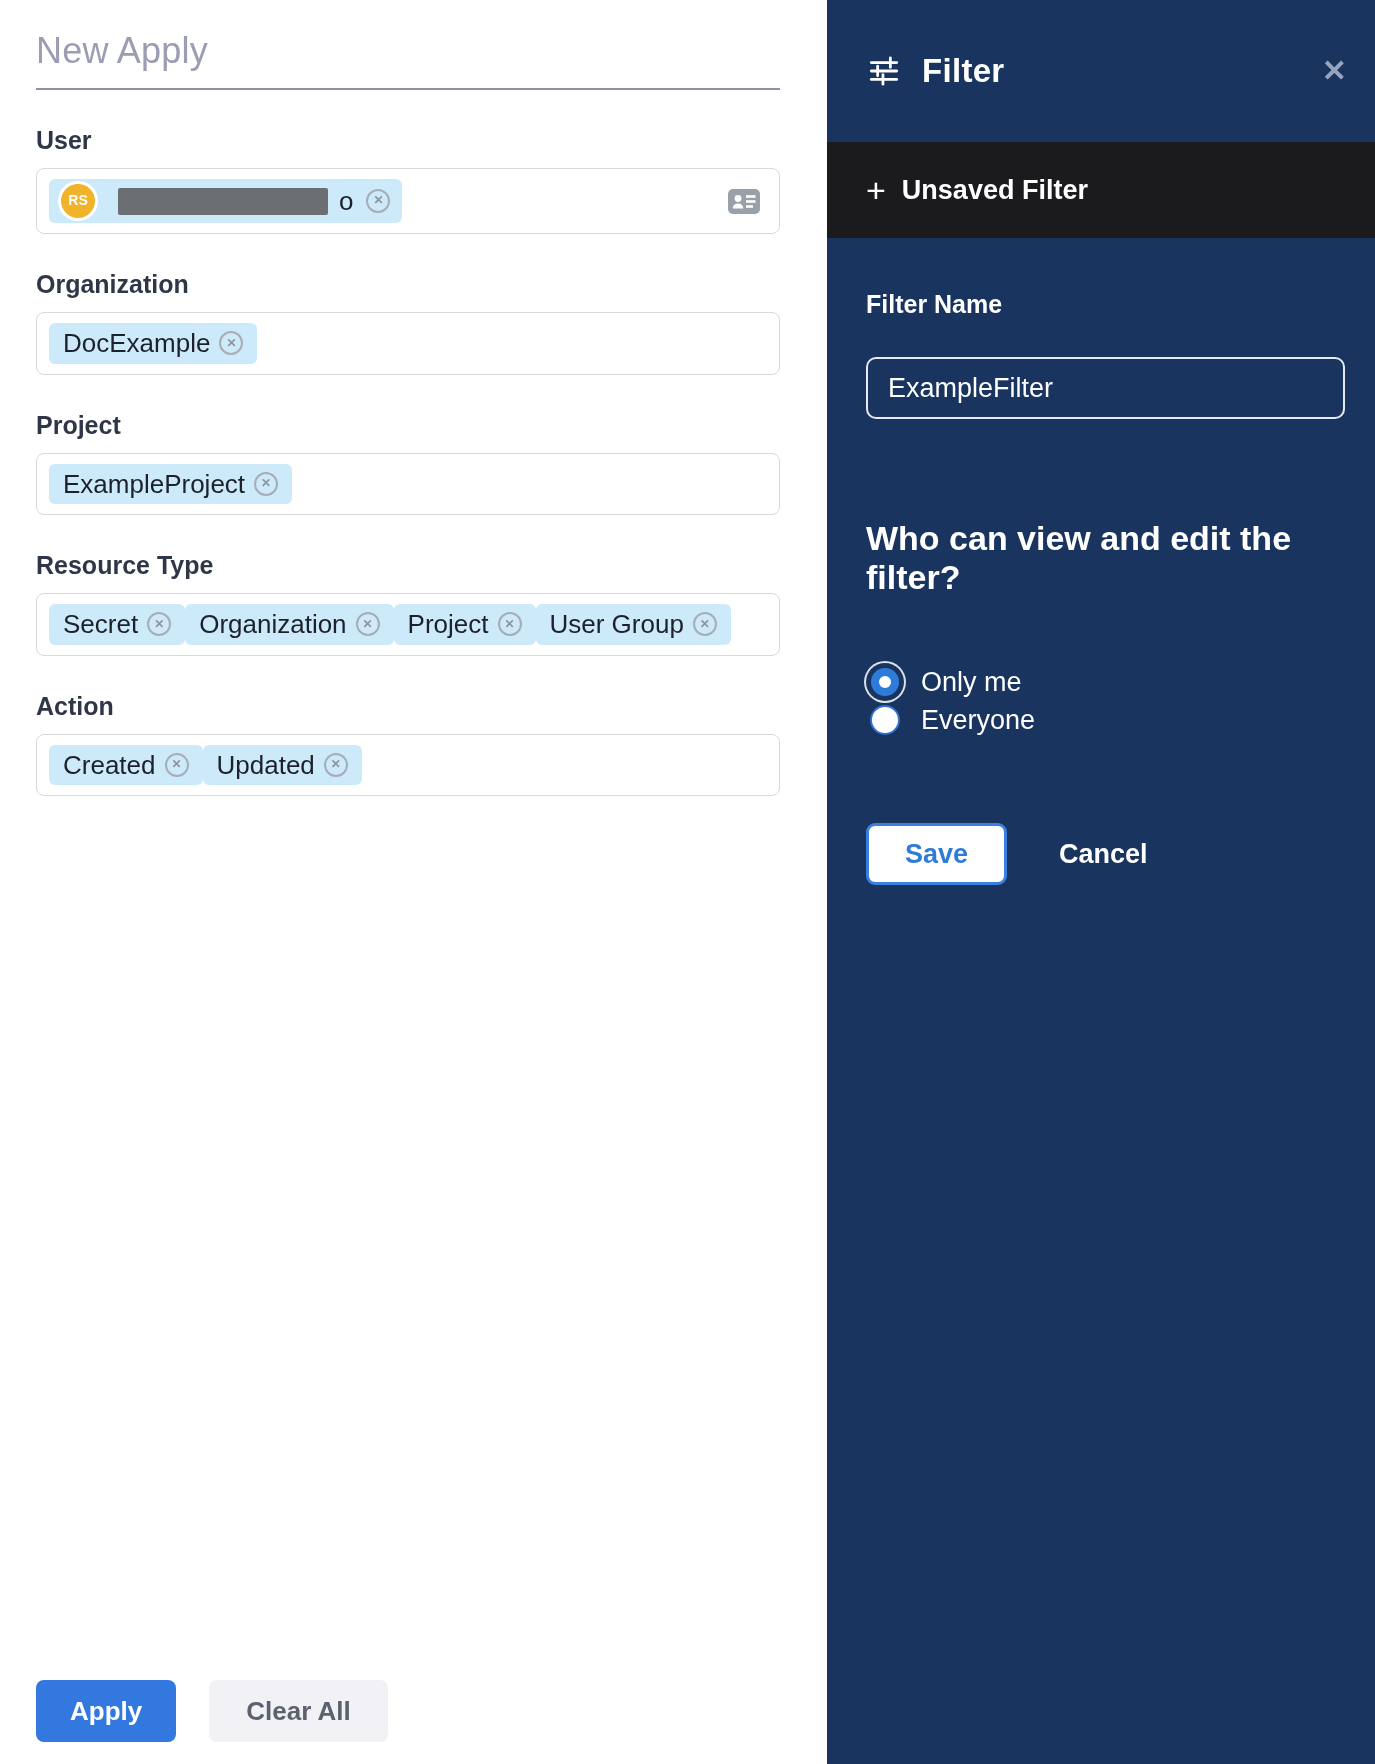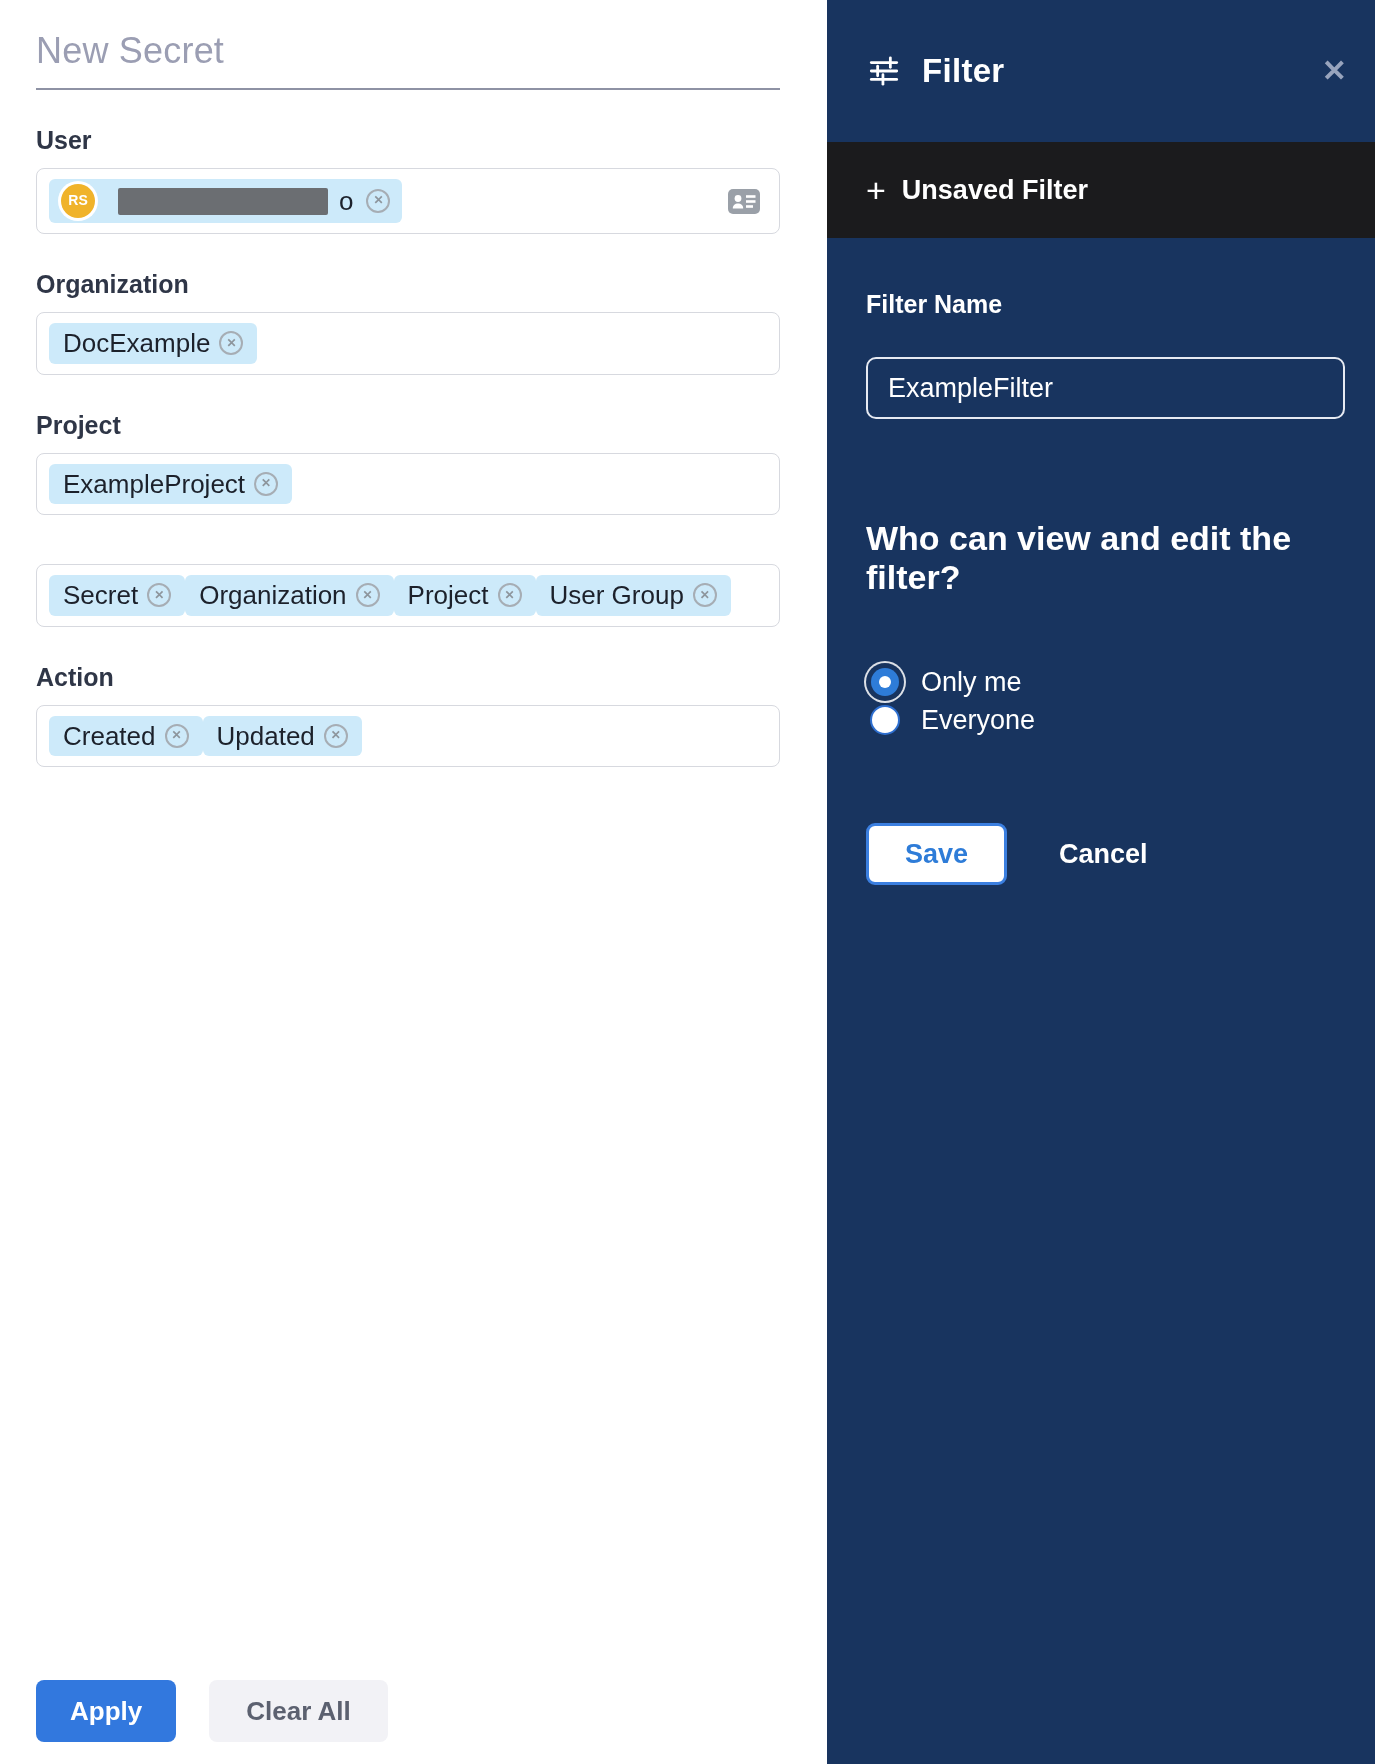--- a/index.html
+++ b/index.html
@@ -116,21 +116,21 @@
     background:#ffffff; color:#2e7cd8; font-size:27px; font-weight:700;
     border:3px solid #3b7fe0; border-radius:9px; height:62px; padding:0 36px;
     cursor:pointer; font-family:"Liberation Sans", sans-serif;
   }
   .cancel-btn { color:#ffffff; font-size:27px; font-weight:700; cursor:pointer; }
 </style>
 </head>
 <body>
 
 <div class="left-panel">
-  <div class="new-filter-title">New Secret</div>
+  <div class="new-filter-title">New Apply</div>
   <hr class="title-divider">
 
   <div class="field">
     <span class="field-label">User</span>
     <div class="chip-box user-box">
       <span class="chip user-chip">
         <span class="avatar">RS</span>
         <span class="redaction-bar"></span>
         <span class="user-visible-suffix">o</span>
         <span class="chip-x">✕</span>
@@ -162,20 +162,21 @@
     <span class="field-label">Project</span>
     <div class="chip-box">
         <span class="chip">
           <span>ExampleProject</span>
           <span class="chip-x">✕</span>
         </span>
       </div>
   </div>
 
   <div class="field">
+    <span class="field-label">Resource Type</span>
     <div class="chip-box">
         <span class="chip">
           <span>Secret</span>
           <span class="chip-x">✕</span>
         </span>
         <span class="chip">
           <span>Organization</span>
           <span class="chip-x">✕</span>
         </span>
         <span class="chip">

